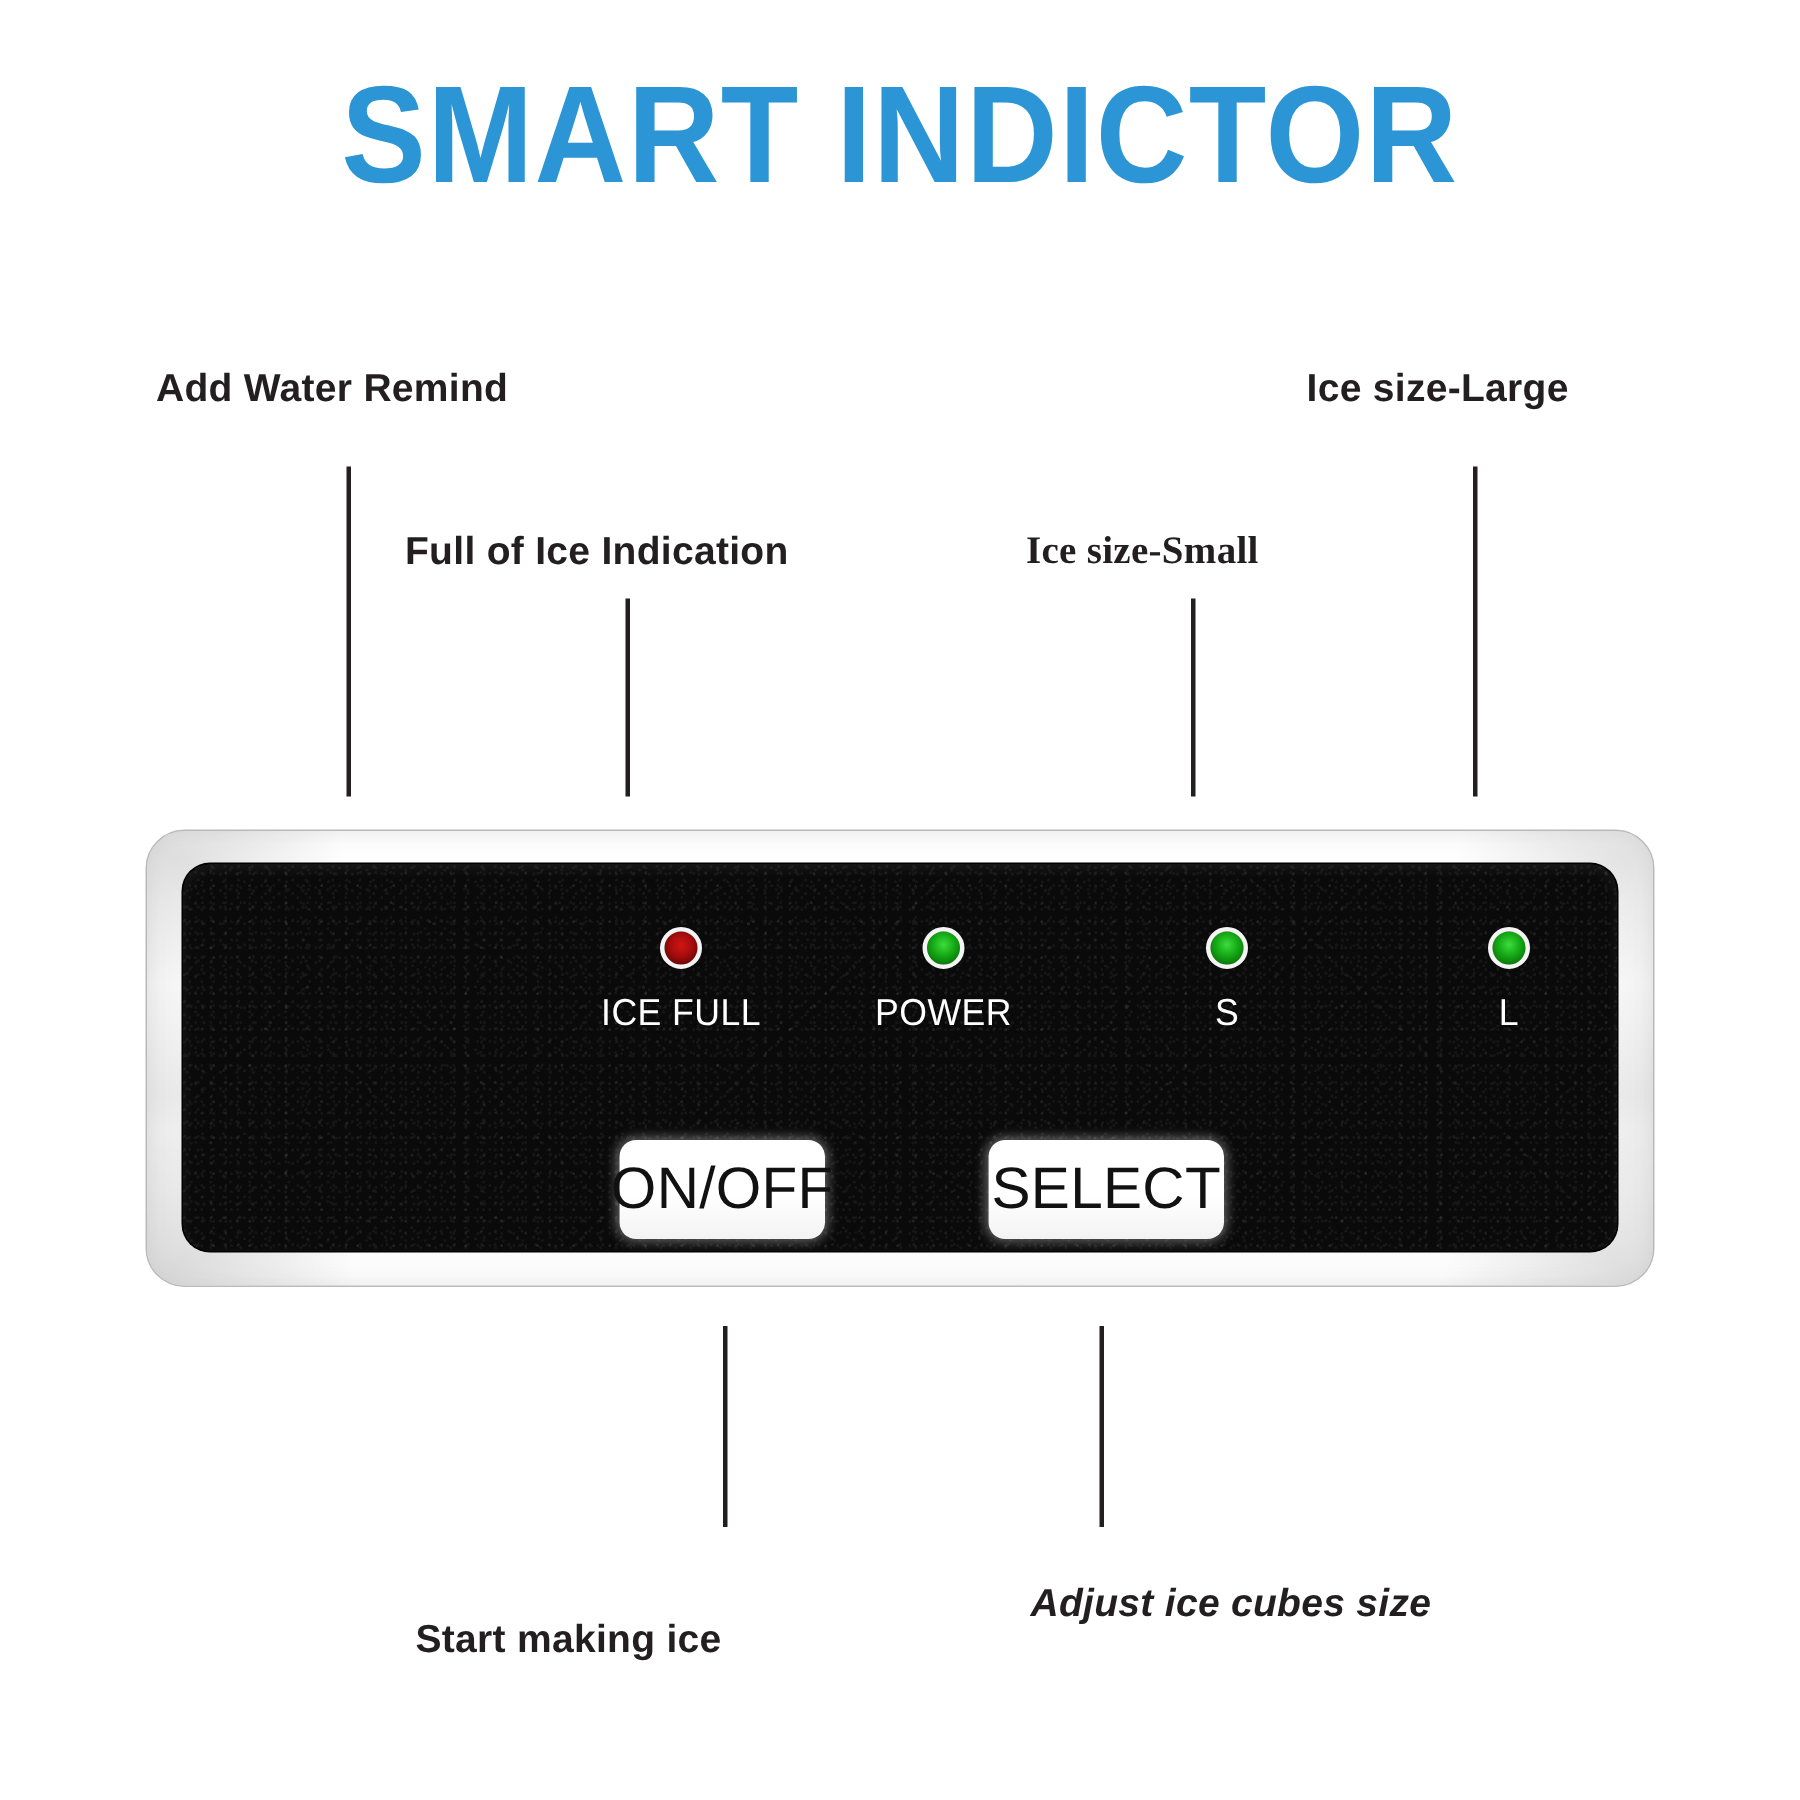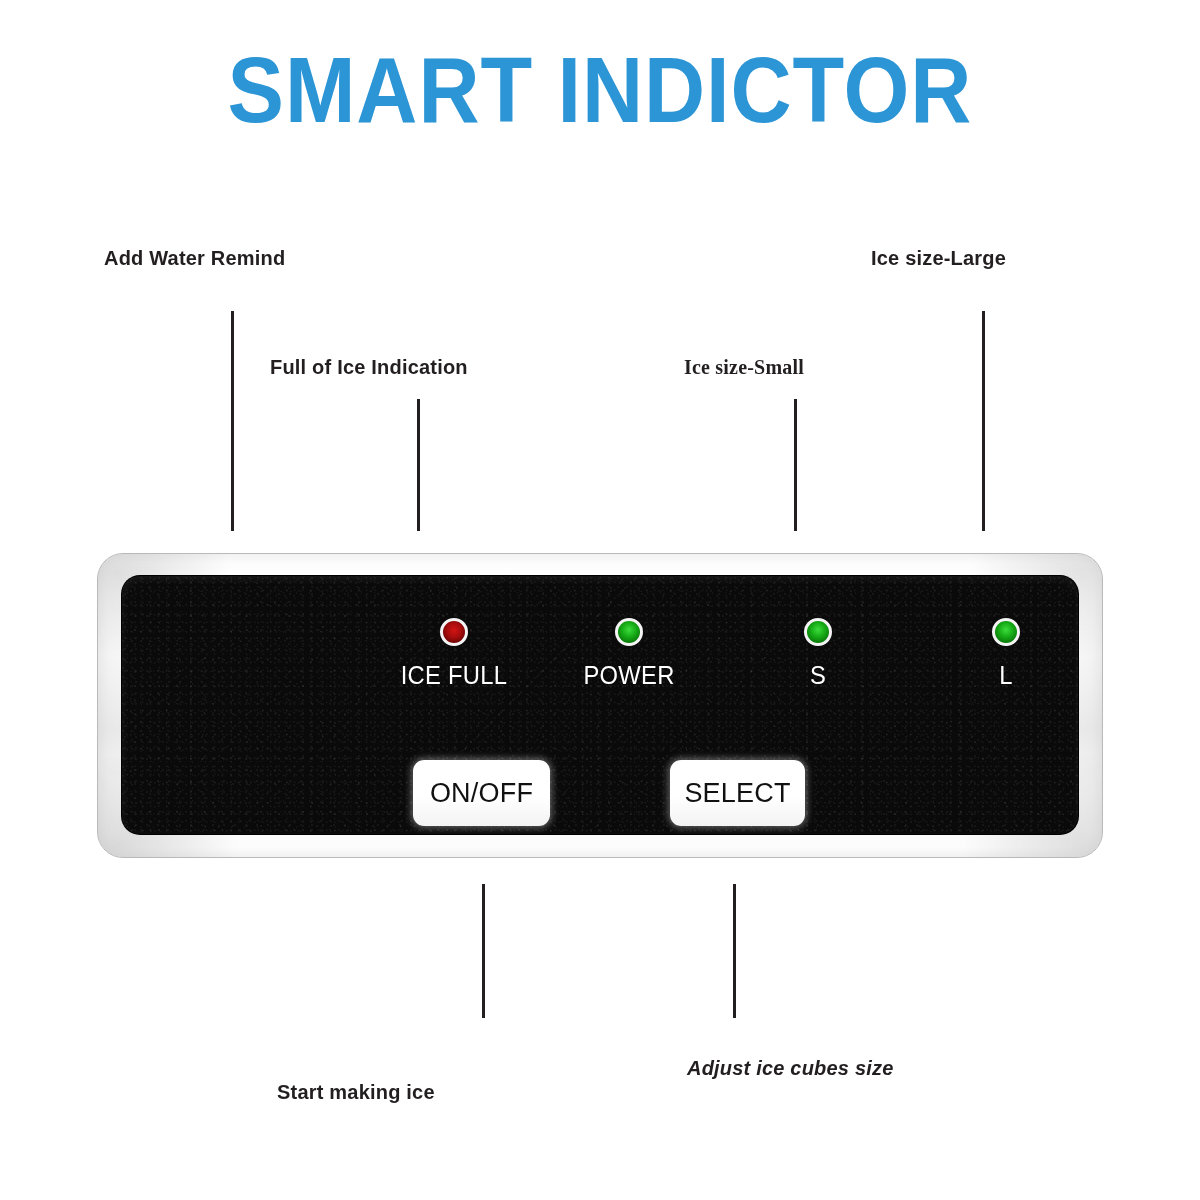--- a/index.html
+++ b/index.html
@@ -31,21 +31,21 @@
     transform: scaleX(0.92);
     transform-origin: center center;
     white-space: nowrap;
   }
 
   
   .callout {
     position: absolute;
     font-family: "Liberation Sans", sans-serif;
     font-weight: bold;
-    font-size: 20px;
+    font-size: 26px;
     line-height: 30px;
     color: #231f20;
     white-space: nowrap;
     letter-spacing: 0.2px;
   }
 
   
   .leader {
     position: absolute;
     width: 3px;
@@ -159,28 +159,28 @@
     display: flex;
     align-items: center;
     justify-content: center;
     cursor: pointer;
     border: none;
     padding: 0;
   }
   .pushbtn span {
     font-family: "Liberation Sans", sans-serif;
     font-weight: normal;
-    font-size: 27px;
+    font-size: 39px;
     line-height: 34px;
     color: #111111;
     letter-spacing: 0.2px;
     white-space: nowrap;
   }
   #btn-onoff  { left: 291px; width: 137px; }
-  #btn-select { left: 548px; width: 135px; align-items: center; }
+  #btn-select { left: 537px; width: 157px; align-items: center; }
 </style>
 </head>
 <body>
 
 <div id="title">SMART INDICTOR</div>
 
 <div class="callout" style="left:104px; top:243px;">Add Water Remind</div>
 
 <div class="callout" style="left:270px; top:352px;">Full of Ice Indication</div>
 

